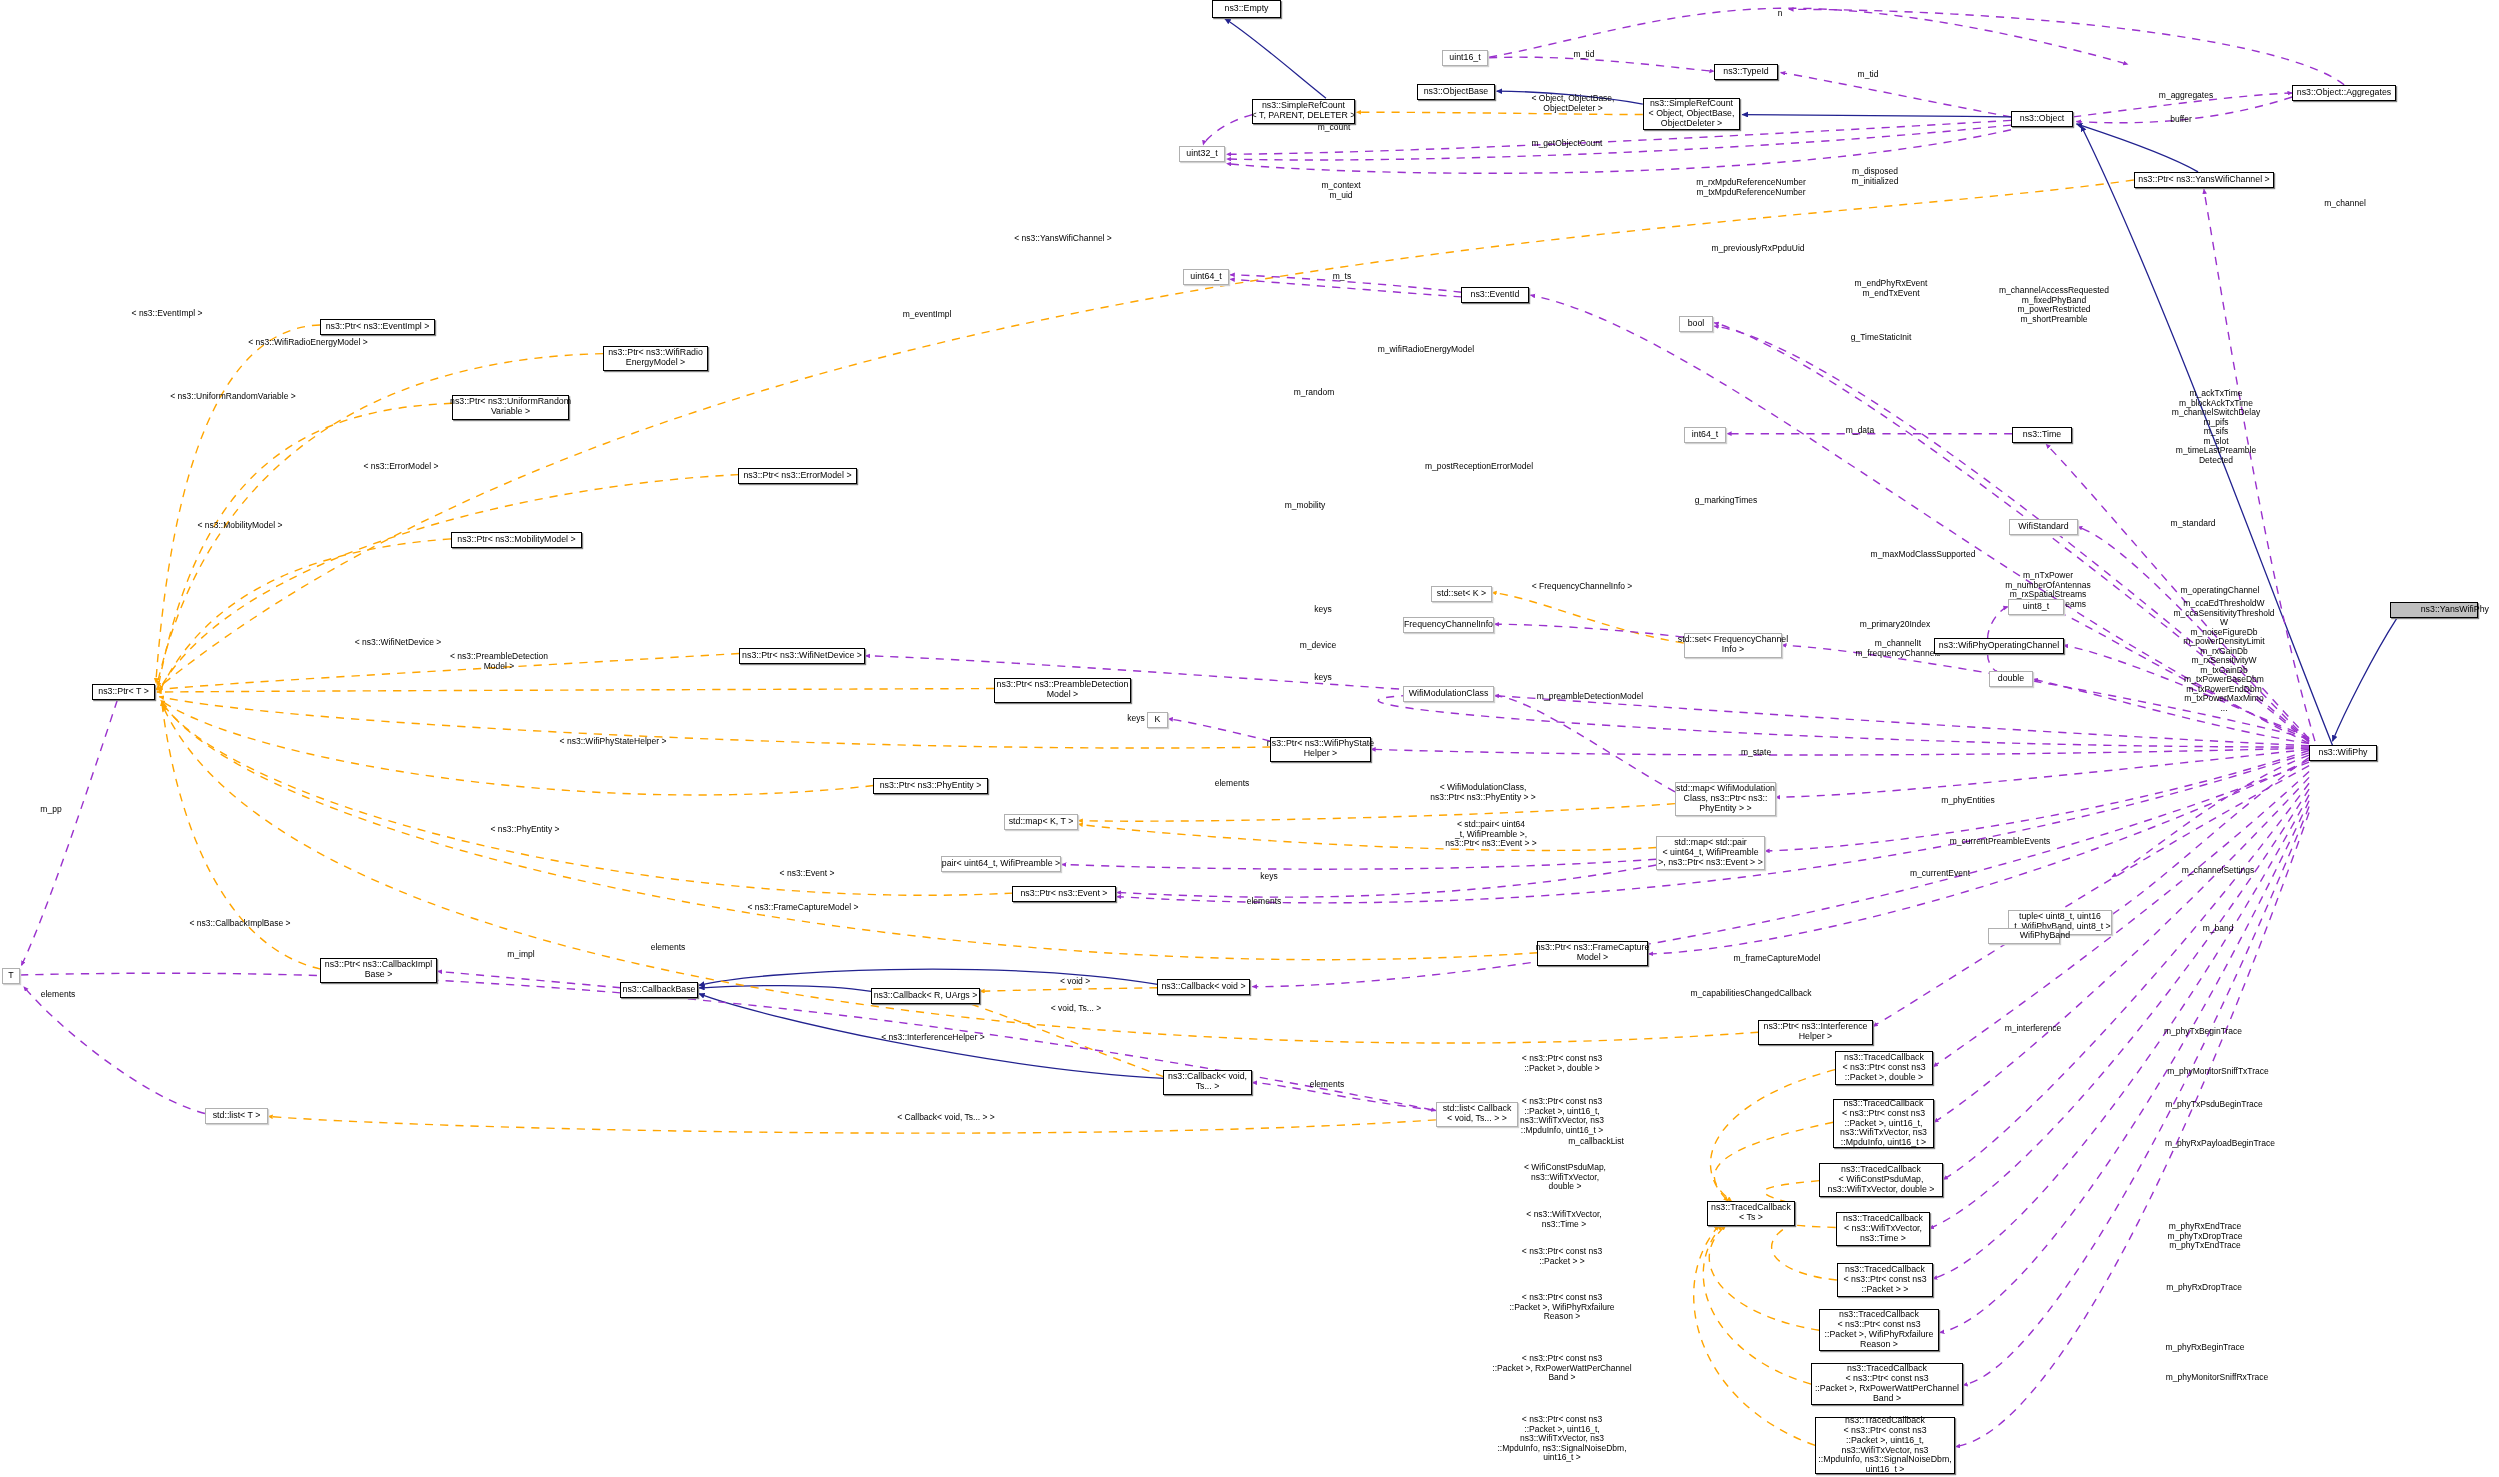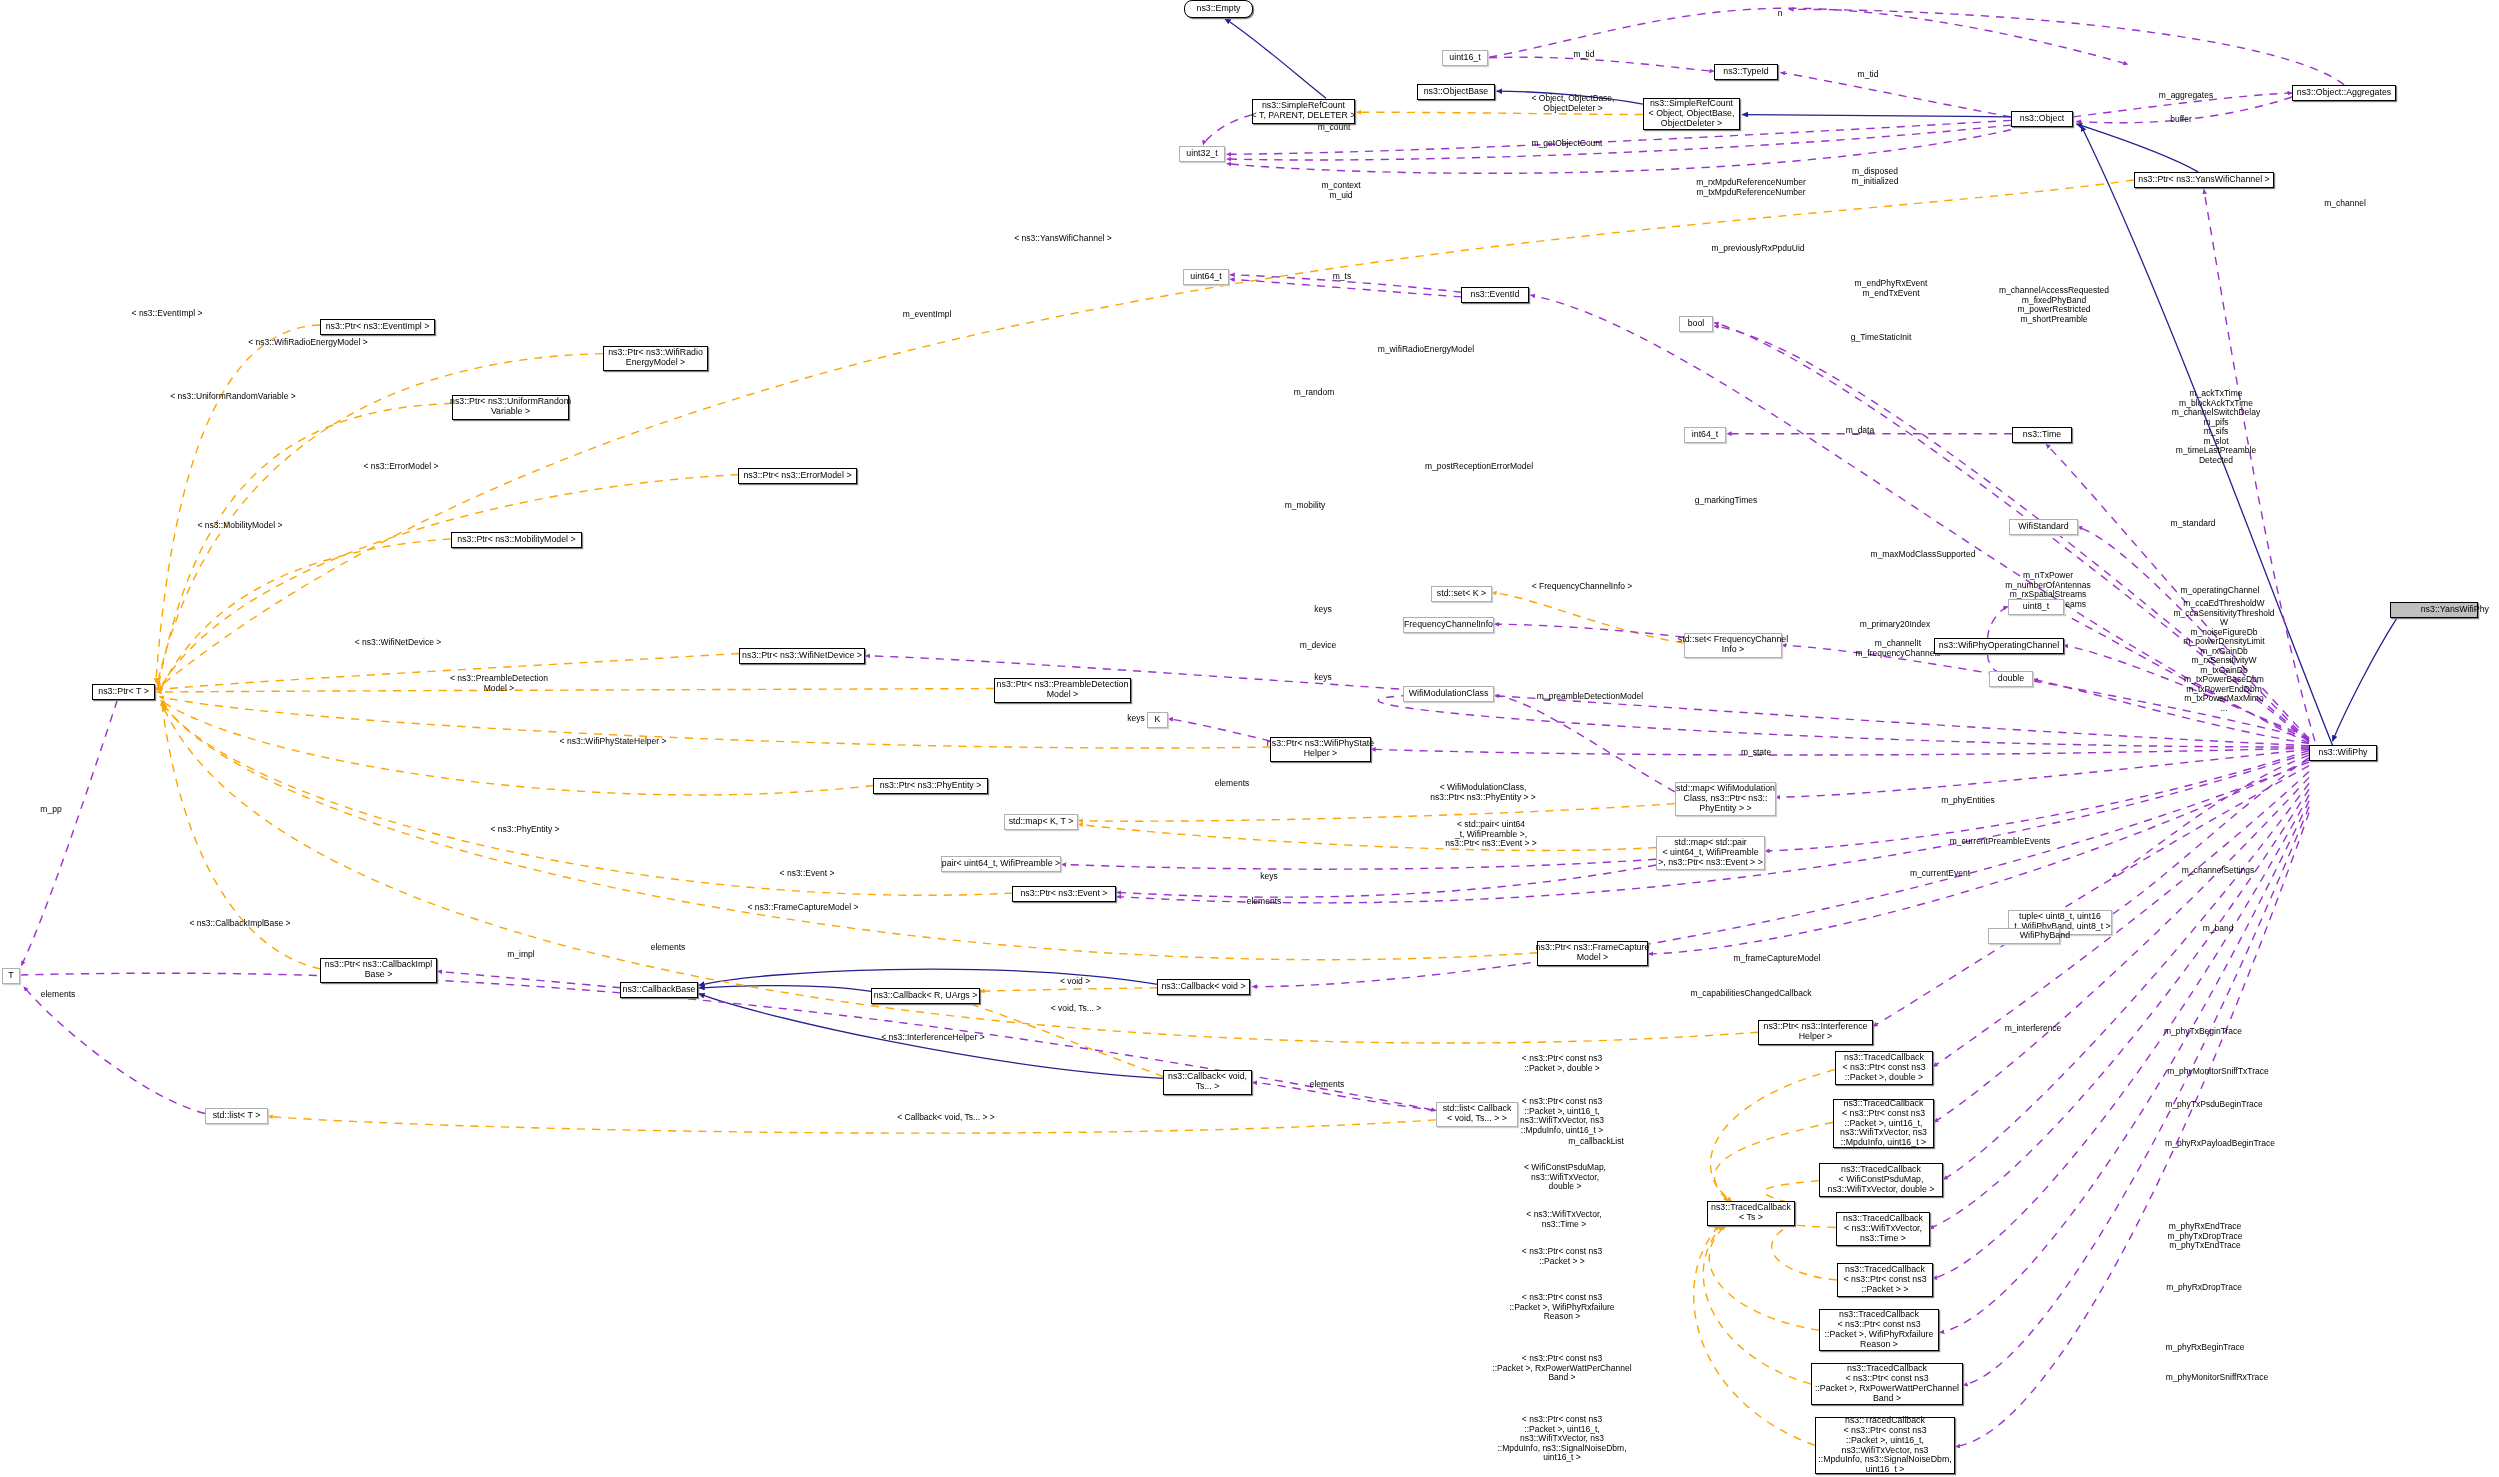--- a/index.html
+++ b/index.html
@@ -192,21 +192,21 @@
 m_txGainDb
 m_txPowerBaseDbm
 m_txPowerEndDbm
 m_txPowerMaxMimo
 ...</div>
       <div class="elabel" style="left: 398px; top: 638px;">&lt; ns3::WifiNetDevice &gt;</div>
       <div class="elabel" style="left: 1895px; top: 620px;">m_primary20Index</div>
       <div class="elabel" style="left: 1318px; top: 641px;">m_device</div>
       <div class="elabel" style="left: 1898px; top: 639px;">m_channelIt
 m_frequencyChannels</div>
-      <div class="elabel" style="left: 499px; top: 674px;">&lt; ns3::PreambleDetection
+      <div class="elabel" style="left: 499px; top: 652px;">&lt; ns3::PreambleDetection
 Model &gt;</div>
       <div class="elabel" style="left: 1323px; top: 673px;">keys</div>
       <div class="elabel" style="left: 1136px; top: 714px;">keys</div>
       <div class="elabel" style="left: 1590px; top: 692px;">m_preambleDetectionModel</div>
       <div class="elabel" style="left: 613px; top: 737px;">&lt; ns3::WifiPhyStateHelper &gt;</div>
       <div class="elabel" style="left: 1756px; top: 748px;">m_state</div>
       <div class="elabel" style="left: 525px; top: 825px;">&lt; ns3::PhyEntity &gt;</div>
       <div class="elabel" style="left: 1232px; top: 779px;">elements</div>
       <div class="elabel" style="left: 1483px; top: 783px;">&lt; WifiModulationClass,
 ns3::Ptr&lt; ns3::PhyEntity &gt; &gt;</div>
@@ -265,21 +265,21 @@
       <div class="elabel" style="left: 2217px; top: 1373px;">m_phyMonitorSniffRxTrace</div>
       <div class="elabel" style="left: 1562px; top: 1415px;">&lt; ns3::Ptr&lt; const ns3
 ::Packet &gt;, uint16_t,
 ns3::WifiTxVector, ns3
 ::MpduInfo, ns3::SignalNoiseDbm,
 uint16_t &gt;</div>
       <div class="elabel" style="left: 51px; top: 805px;">m_pp</div>
       <div class="elabel" style="left: 58px; top: 990px;">elements</div>
     </div>
   <div id="node-layer">
-      <div class="node cls" style="left: 1184px; top: 0px; width: 69px; height: 17.5px; border-radius: 8px;">ns3::Empty</div>
+      <div class="node cls" style="left: 1212px; top: 0px; width: 69px; height: 17.5px;">ns3::Empty</div>
       <div class="node prim" style="left: 1442px; top: 50px; width: 46px; height: 16.4px;">uint16_t</div>
       <div class="node cls" style="left: 1714px; top: 64px; width: 64px; height: 16.4px;">ns3::TypeId</div>
       <div class="node cls" style="left: 1417px; top: 84px; width: 78px; height: 16.4px;">ns3::ObjectBase</div>
       <div class="node cls" style="left: 1643px; top: 98px; width: 97px; height: 32px;">ns3::SimpleRefCount
 &lt; Object, ObjectBase,
 ObjectDeleter &gt;</div>
       <div class="node cls" style="left: 1252px; top: 99px; width: 103px; height: 24.6px;">ns3::SimpleRefCount
 &lt; T, PARENT, DELETER &gt;</div>
       <div class="node cls" style="left: 2011px; top: 111px; width: 62px; height: 16.4px;">ns3::Object</div>
       <div class="node cls" style="left: 2292px; top: 85px; width: 104px; height: 16.4px;">ns3::Object::Aggregates</div>

